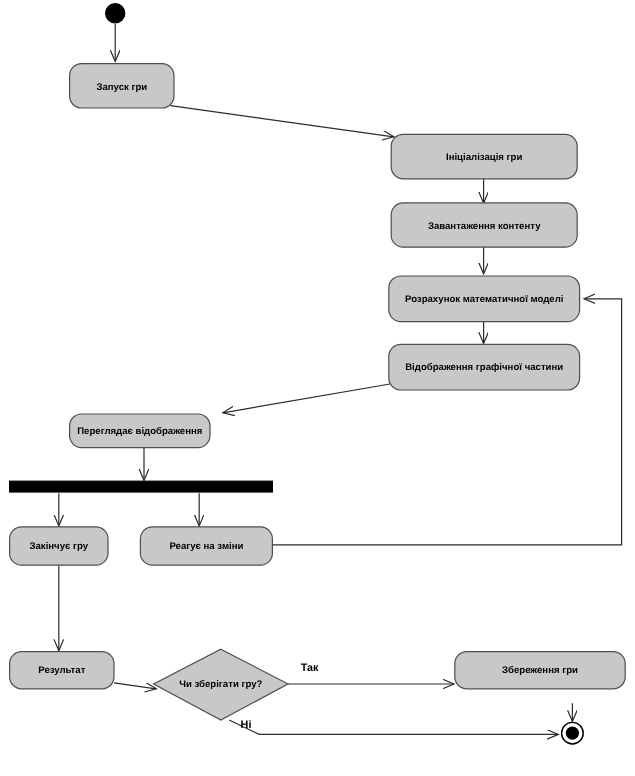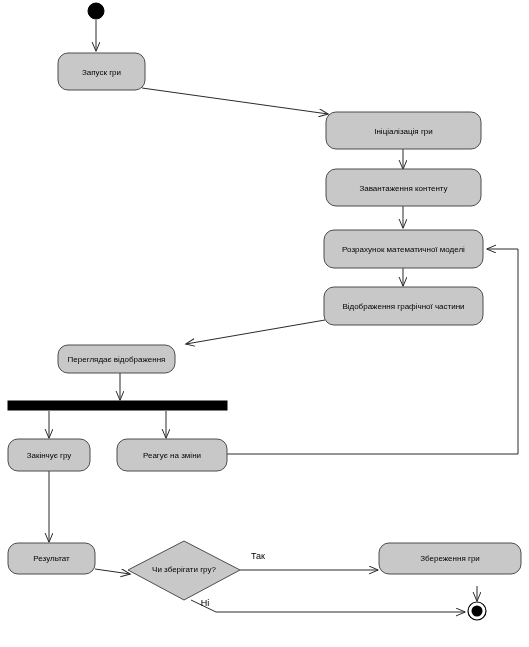--- a/index.html
+++ b/index.html
@@ -9,20 +9,21 @@
   }
   body {
     font-family: "Liberation Sans", sans-serif;
   }
   #diagram-root {
     position: relative;
     width: 529px;
     height: 647px;
     background: #ffffff;
     overflow: hidden;
+    font-weight: bold;
   }
   #diagram-svg {
     position: absolute;
     top: 0;
     left: 0;
     width: 529px;
     height: 647px;
   }
   .node-label {
     font-family: "Liberation Sans", sans-serif;

